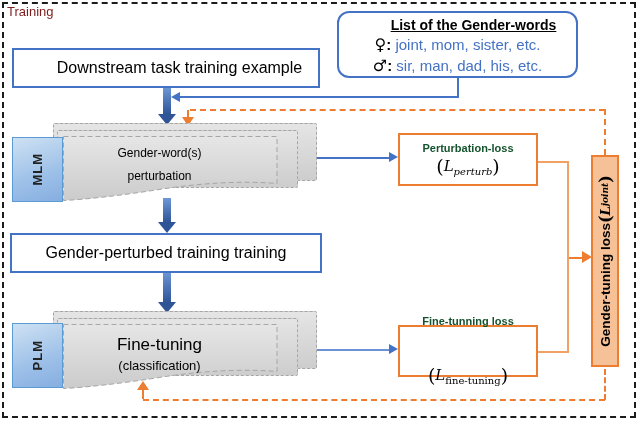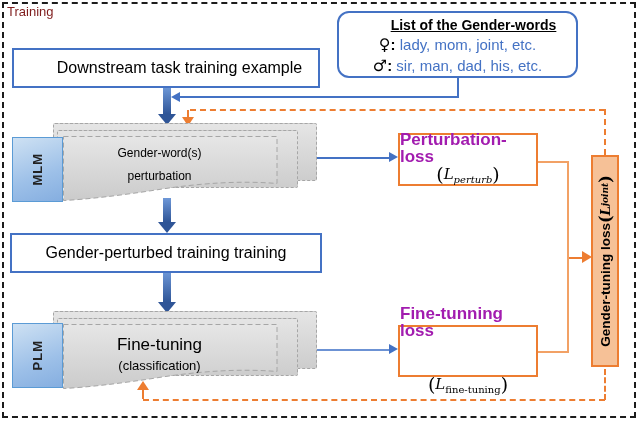--- a/index.html
+++ b/index.html
@@ -91,21 +91,21 @@
   #mlm-text{left:72px;top:142px;width:175px;font-size:12px;line-height:23px;}
   #plm-text{left:72px;top:333px;width:175px;}
   #plm-line1{font-size:17px;line-height:24px;}
   #plm-line2{font-size:13px;line-height:17px;}
 
   
   .loss-box{border:2px solid #ED7D31;background:#fff;display:flex;flex-direction:column;
             align-items:center;justify-content:center;}
   #ploss-box{left:398px;top:133px;width:140px;height:53px;}
   #floss-box{left:398px;top:325px;width:140px;height:52px;gap:36px;}
-  .loss-title{font-size:17px;font-weight:bold;line-height:17px;color:#a21caf;}
+  .loss-title{font-size:11px;font-weight:bold;line-height:17px;color:#14532d;}
   .formula{line-height:17px;white-space:nowrap;color:#000;}
   .paren{font-family:"DejaVu Serif",serif;font-size:19px;vertical-align:-2px;}
   .mvar{font-family:"DejaVu Serif",serif;font-style:italic;font-size:15px;}
   .msub{font-family:"DejaVu Serif",serif;font-style:italic;font-size:10px;vertical-align:-4px;}
   .msub.roman{font-style:normal;}
 
   
   #joint-box{left:591px;top:155px;width:28px;height:212px;background:#F6C197;
              border:2px solid #ED7D31;}
   #joint-text{left:500px;top:247px;width:210px;height:28px;transform:rotate(-90deg);
@@ -154,21 +154,21 @@
 <div class="abs" id="plm-loss-arrow"></div>
 
 <div class="abs blue-box" id="downstream-box">
   <span>Downstream task training example</span>
 </div>
 
 <div class="abs" id="list-box">
   <div class="list-title">List of the Gender-words</div>
   <div class="list-row">
     <span class="g-symbol">♀</span><span class="g-colon">:</span>
-    <span>lady, mom, joint, etc.</span>
+    <span>joint, mom, sister, etc.</span>
   </div>
   <div class="list-row">
     <span class="g-symbol">♂</span><span class="g-colon">:</span>
     <span>sir, man, dad, his, etc.</span>
   </div>
 </div>
 
 <div class="abs stack-layer" id="mlm-back"></div>
 <div class="abs stack-layer" id="mlm-mid"></div>
 <svg class="abs" id="mlm-front-svg" viewBox="0 0 215 68">

